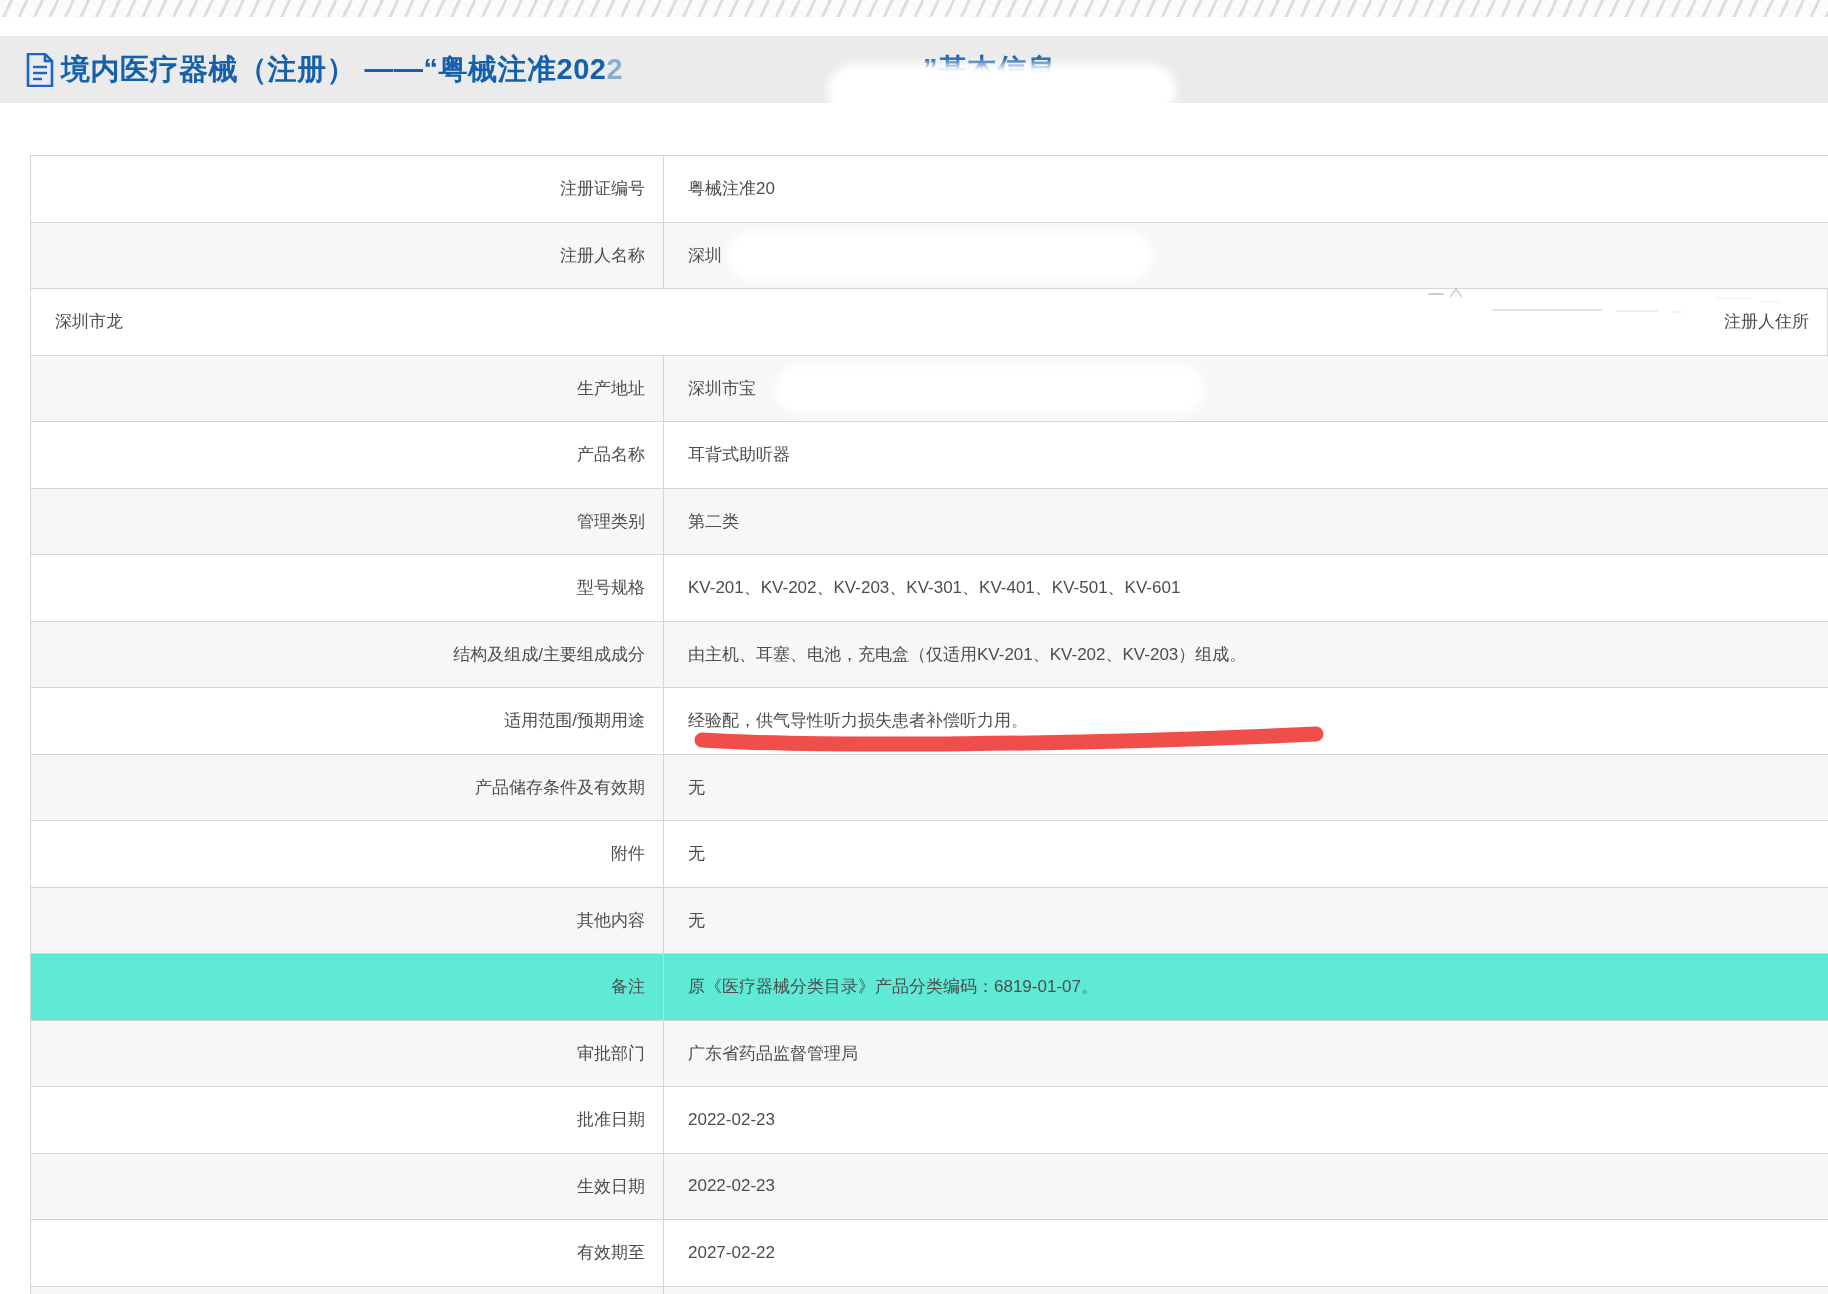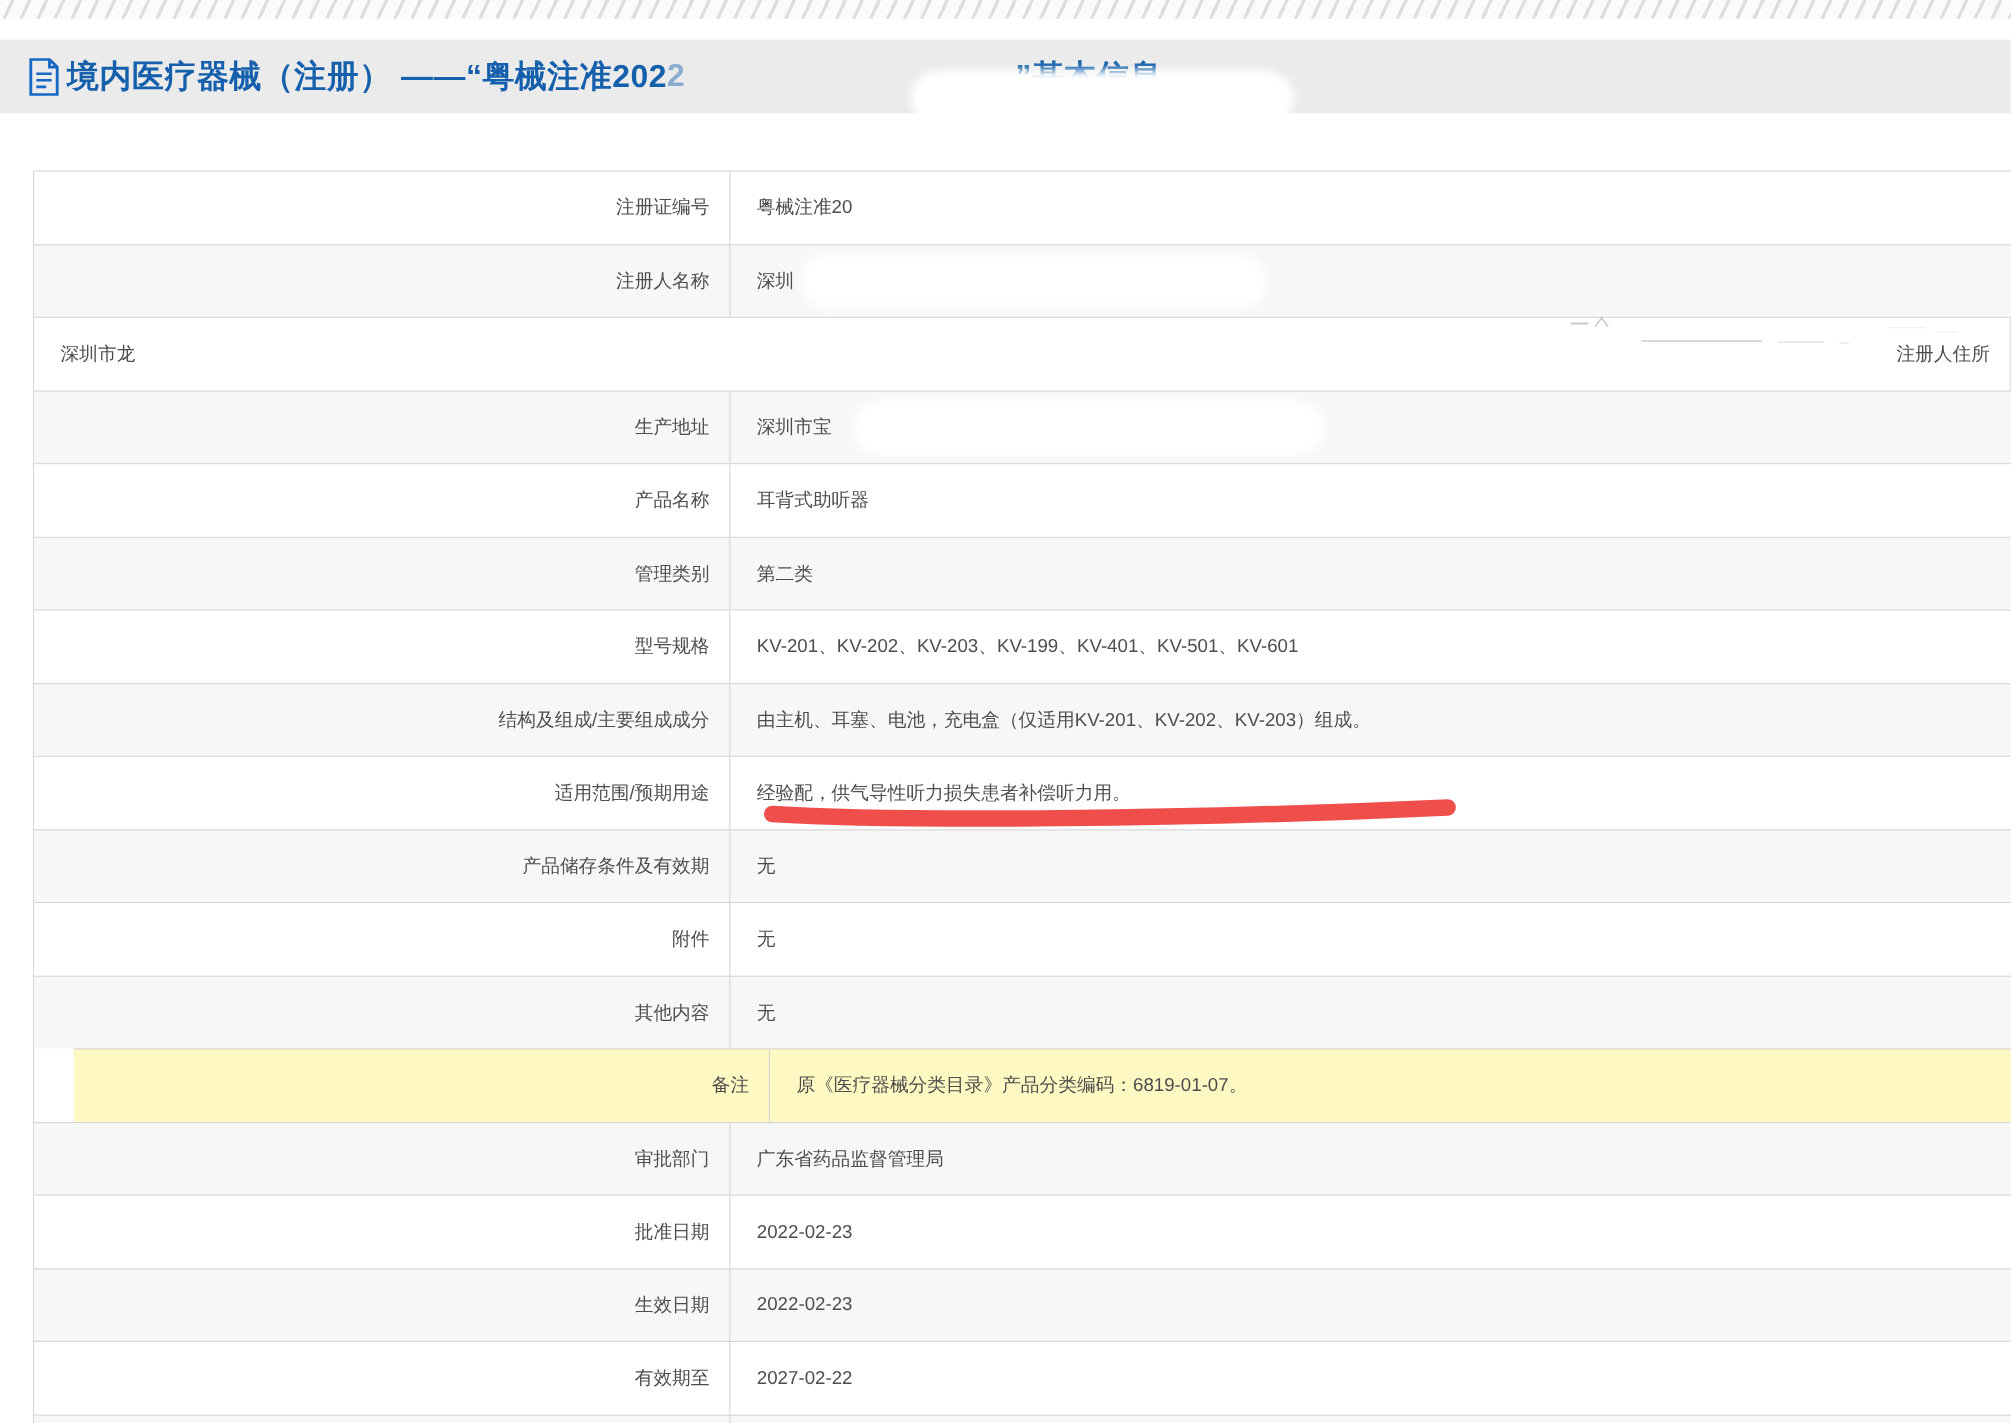--- a/index.html
+++ b/index.html
@@ -20,21 +20,21 @@
   .title-gap { display:inline-block; width:300px; height:1px; }
   .partial-char { opacity:0.45; }
   .title-smudge { position:absolute; left:828px; top:14px; width:348px; height:52px;
     background:#ffffff; border-radius:26px; filter:blur(4px); }
 
   
   .table { position:absolute; top:155px; left:30px; width:1798px;
     border-left:1px solid #d5d5d5; background:#fff; }
   .row { display:flex; height:66.5px; border-top:1px solid #d5d5d5; background:#ffffff; }
   .row:nth-child(even) { background:#f7f7f7; }
-  .row.highlight { background:#fef9c3;margin-left:36px; }
+  .row.highlight { background:#5eead4; }
   .row.partial { height:9px; }
   .cell { display:flex; align-items:center; font-size:17px; color:#4d4d4d; }
   .cell.label { width:633px; justify-content:flex-end; padding-right:18px;
     border-right:1px solid #d5d5d5; text-align:right; flex:0 0 auto; }
   .cell.value { flex:1 1 auto; padding-left:24px; position:relative; white-space:nowrap; }
 
   
   .smudge { position:absolute; background:#ffffff; border-radius:24px; filter:blur(5px); }
   .smudge.s1 { left:130px; top:9px;  width:215px; height:42px; }
   .smudge.s2 { left:64px;  top:8px;  width:424px; height:50px; }
@@ -111,21 +111,21 @@
       <div class="cell value">耳背式助听器</div>
     </div>
 
     <div class="row">
       <div class="cell label">管理类别</div>
       <div class="cell value">第二类</div>
     </div>
 
     <div class="row">
       <div class="cell label">型号规格</div>
-      <div class="cell value">KV-201、KV-202、KV-203、KV-199、KV-401、KV-501、KV-601</div>
+      <div class="cell value">KV-201、KV-202、KV-203、KV-301、KV-401、KV-501、KV-601</div>
     </div>
 
     <div class="row">
       <div class="cell label">结构及组成/主要组成成分</div>
       <div class="cell value">由主机、耳塞、电池，充电盒（仅适用KV-201、KV-202、KV-203）组成。</div>
     </div>
 
     <div class="row">
       <div class="cell label">适用范围/预期用途</div>
       <div class="cell value">

